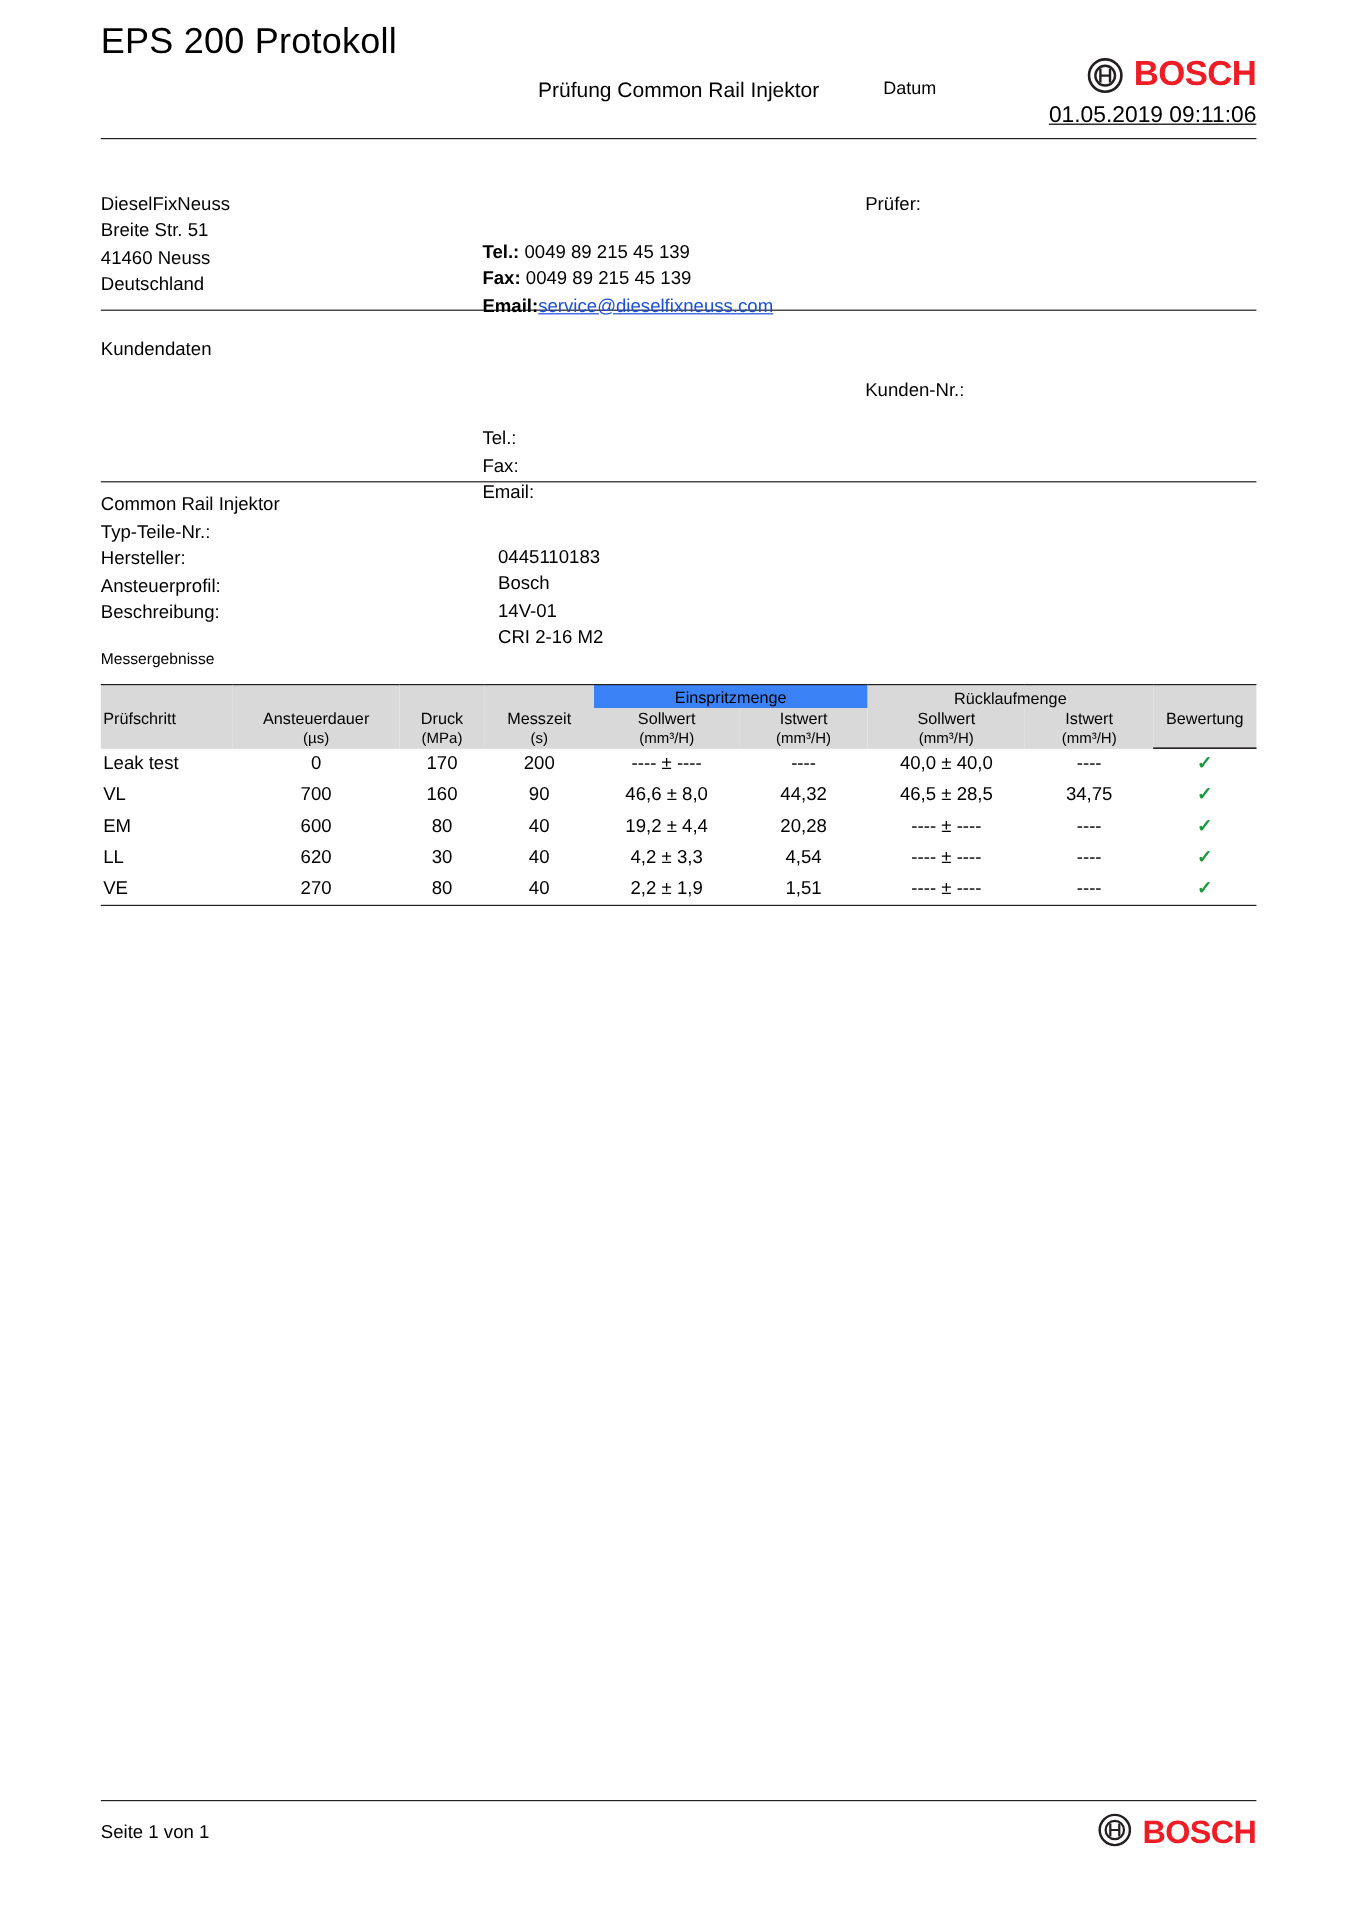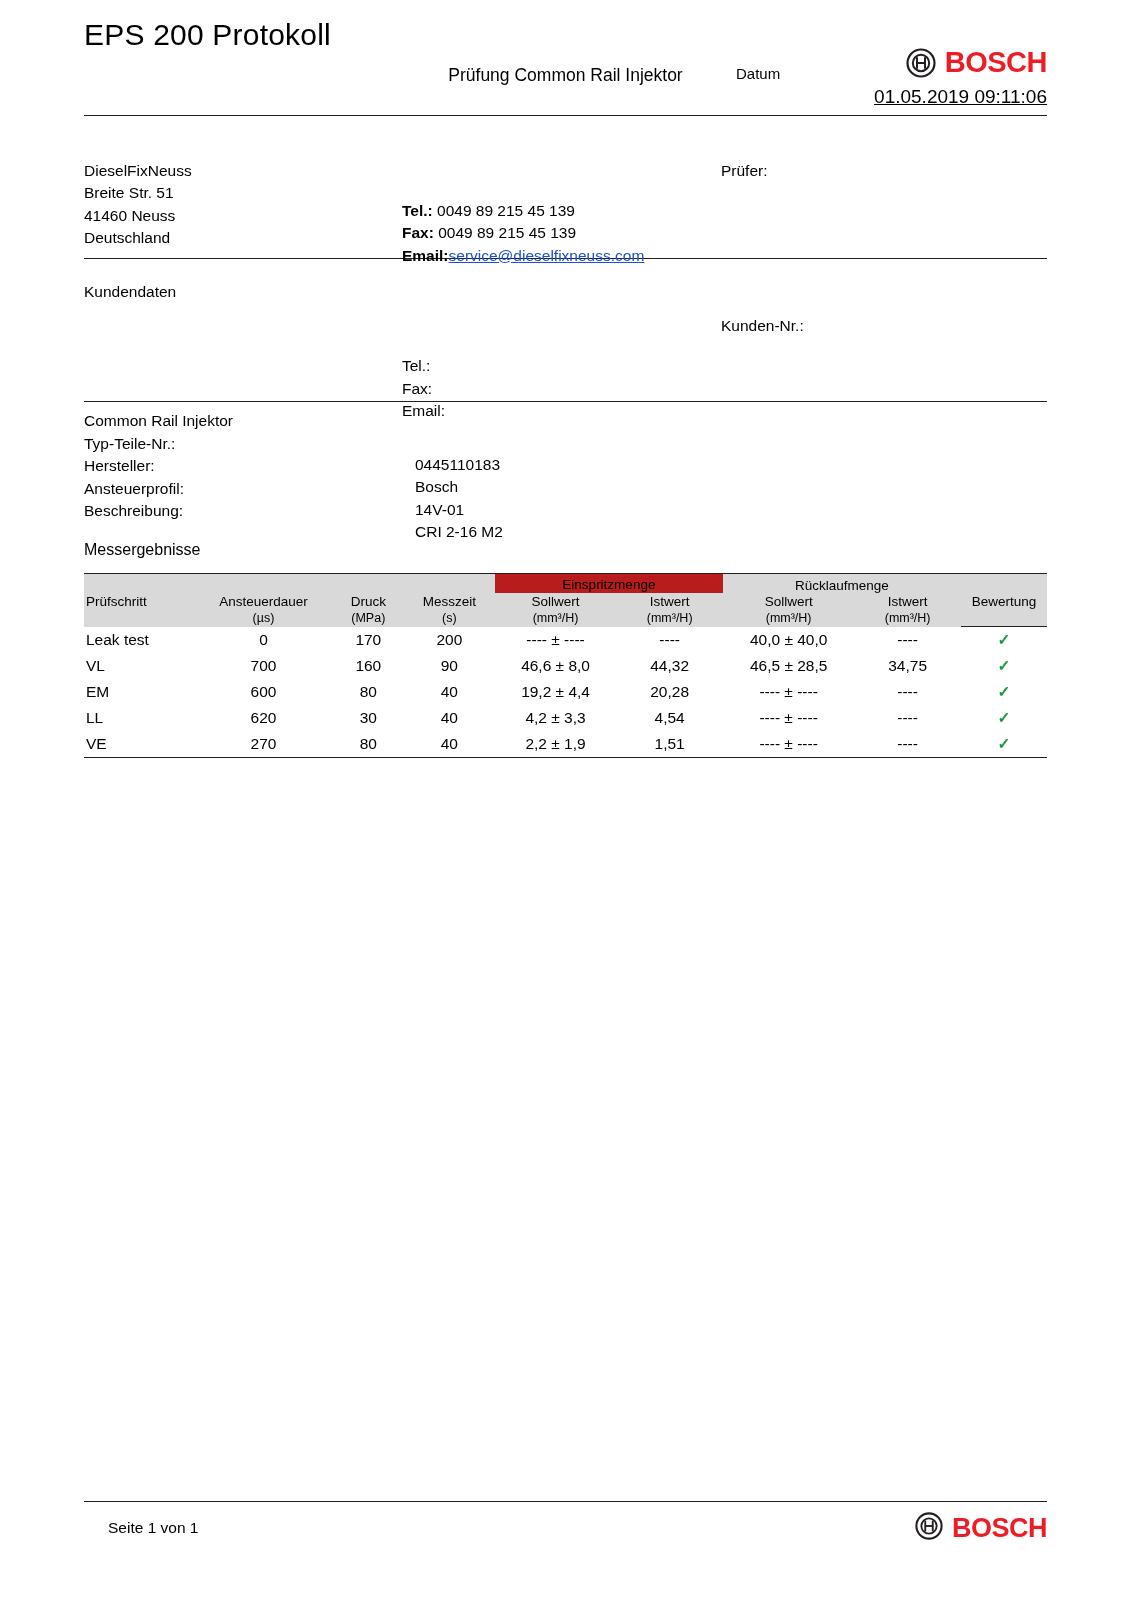--- a/index.html
+++ b/index.html
@@ -123,21 +123,21 @@
     font-size: 15.5px;
     line-height: 22.5px;
   }
   .injector-row .val {
     position: absolute;
     left: 331px;
     top: 0;
     margin-top: 21px;
   }
   .mess-head {
-    font-size: 16px;
+    font-size: 13px;
     margin-top: 18px;
   }
   .serial {
     font-size: 15.5px;
     margin-top: 22px;
   }
 
   
   table.results {
     margin-top: 14px;
@@ -196,21 +196,20 @@
     border-bottom: 1.5px solid #231f20;
   }
   .footer-row {
     display: flex;
     align-items: center;
     justify-content: space-between;
     padding-top: 10px;
   }
   .footer-page {
     font-size: 15.5px;
-    margin-left: 24px;
   }
   .footer-logo {
     display: flex;
     align-items: center;
     gap: 9px;
   }
   .footer-logo .word {
     color: #ee1c25;
     font-size: 27px;
     font-weight: bold;
@@ -339,21 +338,21 @@
       <col style="width:140px">
       <col style="width:118px">
       <col style="width:90px">
     </colgroup>
     <thead>
       <tr>
         <td style="background:#d9d9d9;border-top:1px solid #231f20;"></td>
         <td style="background:#d9d9d9;border-top:1px solid #231f20;"></td>
         <td style="background:#d9d9d9;border-top:1px solid #231f20;"></td>
         <td style="background:#d9d9d9;border-top:1px solid #231f20;"></td>
-        <td colspan="2" class="grp-label" style="background:#b91c1c;border-top:1px solid #231f20;padding-top:3px;">
+        <td colspan="2" class="grp-label" style="background:#3b82f6;border-top:1px solid #231f20;padding-top:3px;">
           <span>Einspritzmenge</span>
         </td>
         <td colspan="2" class="grp-label" style="background:#d9d9d9;border-top:1px solid #231f20;padding-top:4px;">
           <span>Rücklaufmenge</span>
         </td>
         <td style="background:#d9d9d9;border-top:1px solid #231f20;"></td>
       </tr>
       <tr>
         <td class="hdr-cell left" style="background:#d9d9d9;vertical-align:top;">
           <div>Prüfschritt</div>

